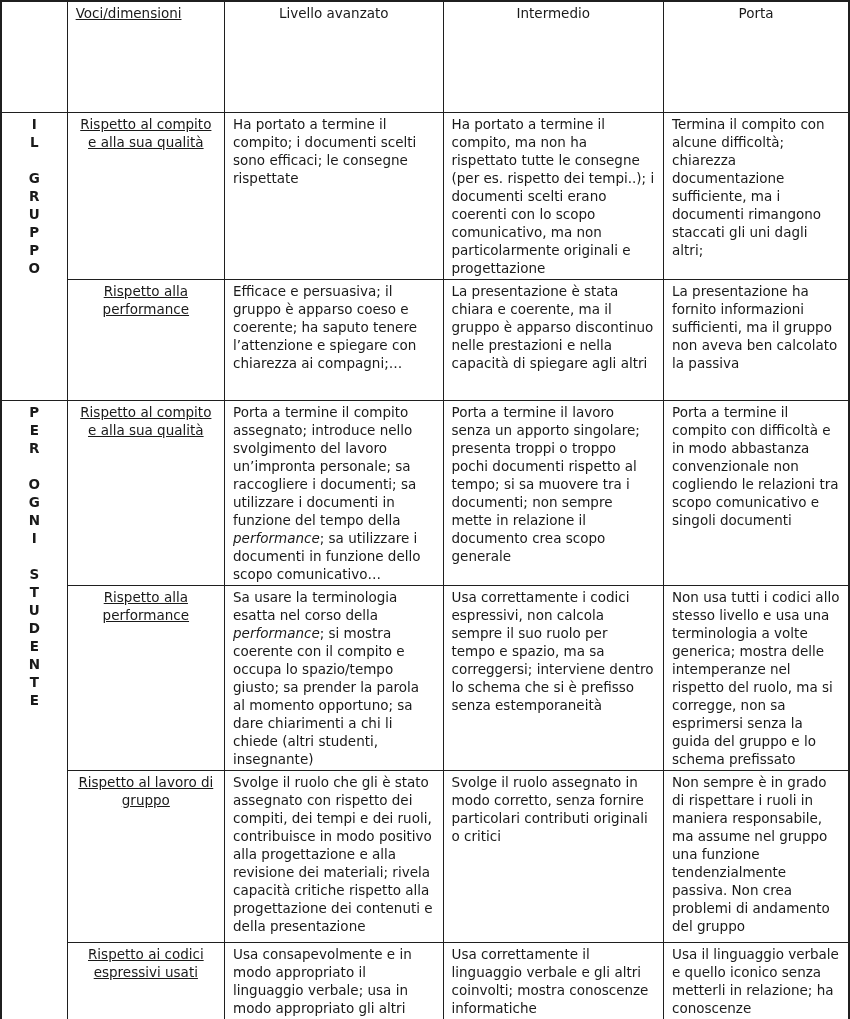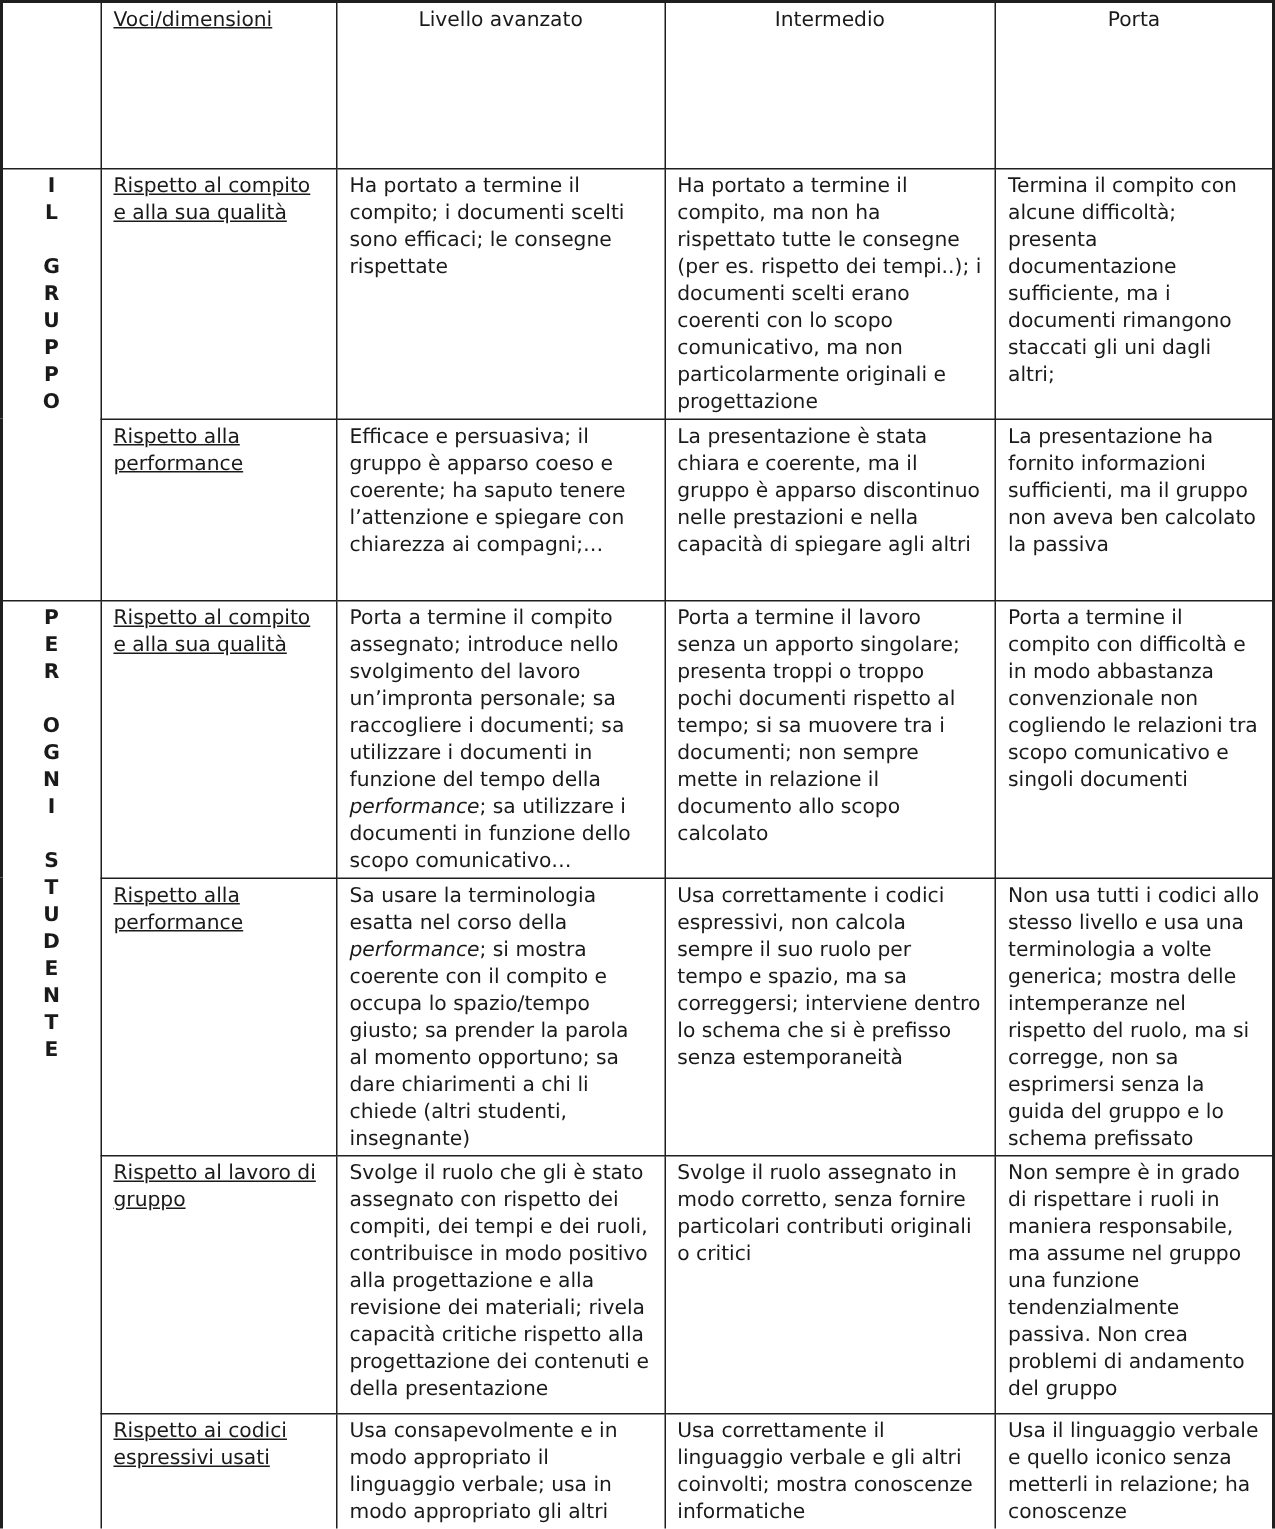--- a/index.html
+++ b/index.html
@@ -57,20 +57,21 @@
     white-space: pre-line;
     padding-top: 9px;
   }
 
   
   td.dim {
     font-size: 15px;
     line-height: 21px;
     padding-top: 6px;
     padding-left: 11px;
+    text-align: center;
   }
   td.dim span { text-decoration: underline; }
 
   
   tr.r1 { height: 154px; }
   tr.r2 { height: 121px; }
   tr.r3 { height: 177px; }
   tr.r4 { height: 170px; }
   tr.r5 { height: 172px; }
   tr.r6 { height: 110px; }
@@ -104,21 +105,21 @@
 R
 U
 P
 P
 O</td>
     <td class="dim">
       <span>Rispetto al compito e alla sua qualità</span>
     </td>
     <td>Ha  portato a termine il compito; i documenti scelti sono efficaci; le consegne rispettate</td>
     <td>Ha portato a termine il compito, ma non ha rispettato tutte le consegne (per es. rispetto dei tempi..); i documenti scelti erano coerenti con lo scopo comunicativo, ma non particolarmente originali e progettazione</td>
-    <td>Termina il compito con alcune difficoltà; presenta documentazione sufficiente, ma i documenti rimangono staccati gli uni dagli altri;</td>
+    <td>Termina il compito con alcune difficoltà; chiarezza documentazione sufficiente, ma i documenti rimangono staccati gli uni dagli altri;</td>
   </tr>
   <tr class="r2">
     <td class="dim">
       <span>Rispetto alla performance</span>
     </td>
     <td>Efficace e persuasiva; il gruppo è apparso coeso e coerente; ha saputo tenere l’attenzione e spiegare con chiarezza ai compagni;…</td>
     <td>La presentazione è stata chiara e coerente, ma il gruppo è apparso discontinuo nelle prestazioni e nella capacità di spiegare agli altri</td>
     <td>La presentazione ha fornito informazioni sufficienti, ma il gruppo non aveva ben calcolato la passiva</td>
   </tr>
 
@@ -137,21 +138,21 @@
 U
 D
 E
 N
 T
 E</td>
     <td class="dim">
       <span>Rispetto al compito e alla sua qualità</span>
     </td>
     <td>Porta a termine il compito assegnato; introduce nello svolgimento del lavoro un’impronta personale; sa raccogliere i documenti; sa utilizzare i  documenti in funzione del tempo della <i>performance</i>; sa utilizzare i documenti in funzione dello scopo comunicativo…</td>
-    <td>Porta a termine il lavoro senza un apporto singolare; presenta troppi o troppo pochi documenti rispetto al tempo; si sa muovere tra i documenti; non sempre mette in relazione il documento allo scopo calcolato</td>
+    <td>Porta a termine il lavoro senza un apporto singolare; presenta troppi o troppo pochi documenti rispetto al tempo; si sa muovere tra i documenti; non sempre mette in relazione il documento crea scopo generale</td>
     <td>Porta a termine il compito con difficoltà e in modo abbastanza convenzionale non cogliendo le relazioni tra scopo comunicativo e singoli documenti</td>
   </tr>
   <tr class="r4">
     <td class="dim">
       <span>Rispetto alla performance</span>
     </td>
     <td>Sa usare la terminologia esatta nel corso della <i>performance</i>; si mostra coerente con il compito e occupa lo spazio/tempo giusto; sa prender la parola al momento opportuno; sa dare chiarimenti a chi li chiede (altri studenti, insegnante)</td>
     <td>Usa correttamente i codici espressivi, non calcola sempre il suo ruolo per tempo e spazio, ma sa correggersi; interviene dentro lo schema che si è prefisso senza estemporaneità</td>
     <td>Non usa tutti i codici allo stesso livello e usa una terminologia a volte generica; mostra delle intemperanze nel rispetto del ruolo, ma si corregge, non sa esprimersi senza la guida del gruppo e lo schema prefissato</td>
   </tr>

